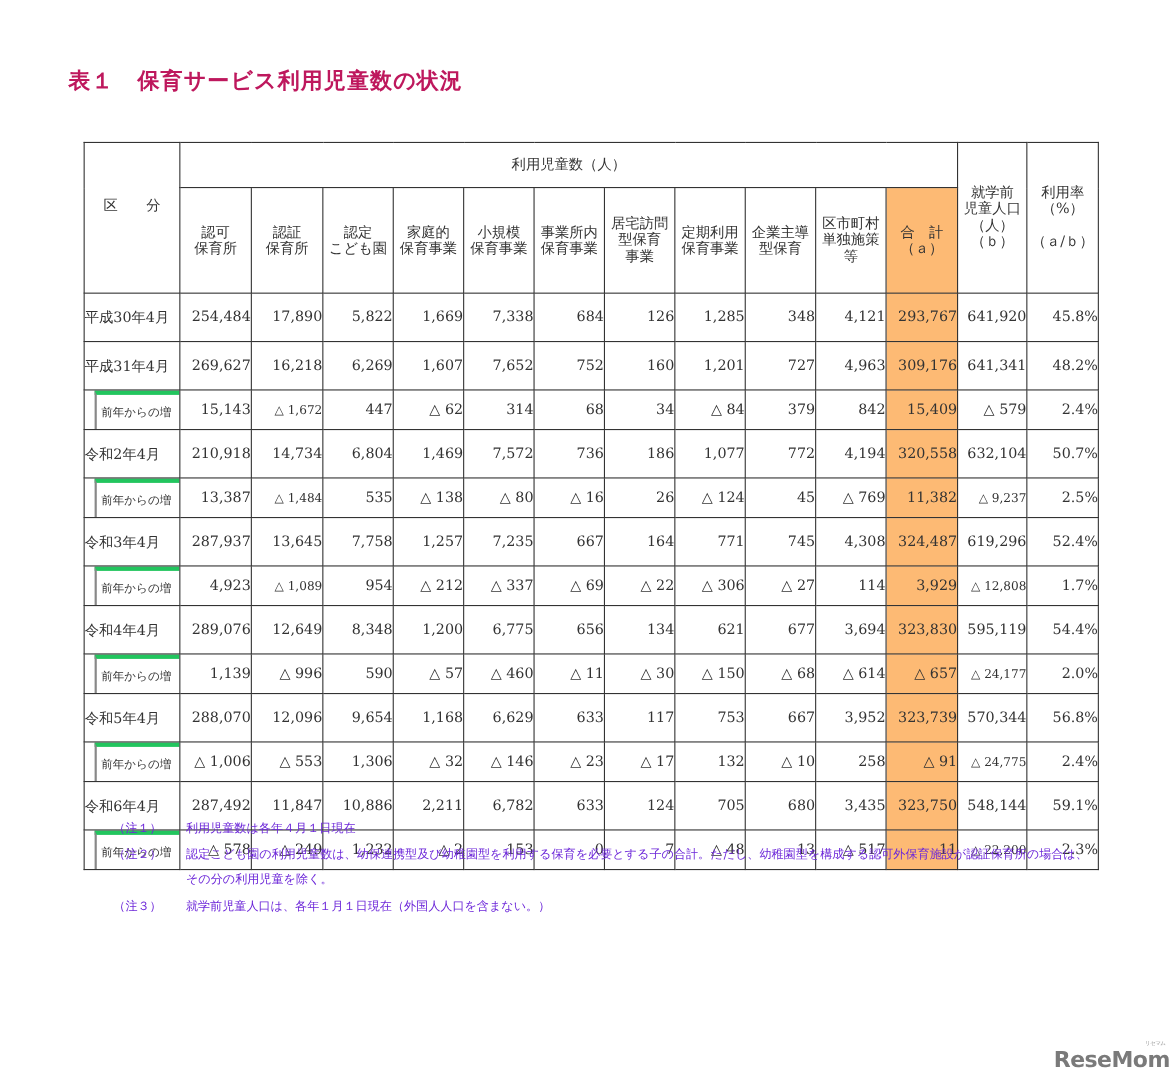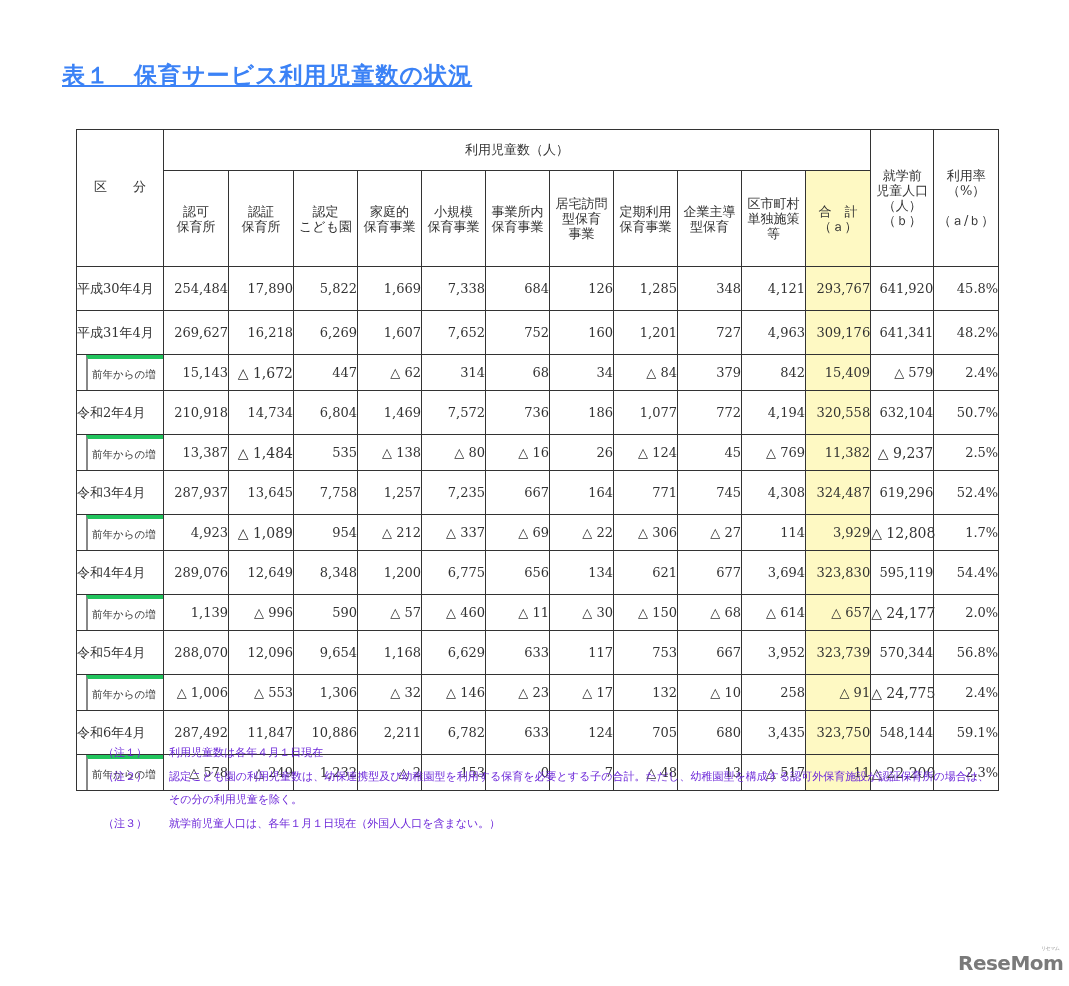--- a/index.html
+++ b/index.html
@@ -1,37 +1,37 @@
 <!DOCTYPE html>
 <html><head>
 <meta charset="utf-8">
 <style>
   html, body { margin: 0; padding: 0; background: #ffffff; }
   body { width: 1069px; height: 986px; position: relative; overflow: hidden;
          font-family: "DejaVu Serif", "Liberation Serif", serif; color: #222; }
   .title { position: absolute; left: 62px; top: 60px; font-family: "DejaVu Sans", "Liberation Sans", sans-serif;
-           font-weight: bold; font-size: 23px; letter-spacing: 1px; color: #3b82f6; white-space: pre; text-decoration: underline; }
+           font-weight: bold; font-size: 20px; letter-spacing: 1px; color: #be185d; white-space: pre; }
   table.main { position: absolute; left: 76px; top: 129px; width: 921px; border-collapse: collapse;
                table-layout: fixed; }
   table.main td, table.main th { border: 1.5px solid #333; padding: 0; font-weight: normal;
                font-size: 13px; color: #333; }
   th.grp { height: 40px; text-align: center; font-size: 12px; }
   th.kubun { text-align: center; vertical-align: middle; font-size: 13px; letter-spacing: 0; }
   th.kubun span { display: inline-block; padding-bottom: 22px; }
   th.col { height: 95px; text-align: center; vertical-align: middle; font-size: 12.5px; line-height: 15px; white-space: pre-line; }
   th.side { text-align: center; vertical-align: middle; font-size: 12.5px; line-height: 15px; white-space: pre-line; }
-  .total-col { background: #fef9c3; }
+  .total-col { background: #fdba74; }
   tr.year td { height: 43px; }
   tr.diff td { height: 33px; }
   td.label { font-size: 12px; text-align: left; padding-left: 4px; white-space: nowrap; margin-left: 46px; }
   tr.diff td.label { padding: 0; }
   .diffbox { margin-left: 9px; border-left: 2px solid #888; border-top: 4px solid #22c55e; height: 31px;
              display: flex; align-items: center; padding-left: 4px; font-size: 10.5px; color: #333; }
   td.num { text-align: right; padding-right: 3px; font-size: 15px; white-space: nowrap; }
-  td.num.small { font-size: 14px; }
+  td.num.small { font-size: 11px; }
   td.rate { text-align: right; padding-right: 3px; font-size: 14.5px; }
   .notes { position: absolute; left: 103px; top: 741px; font-size: 11px; line-height: 23.5px; color: #6d28d9; }
   .note { display: flex; }
   .note .tag { width: 66px; flex: none; white-space: nowrap; }
   .note .body { width: 820px; }
   .note.n4 .body { line-height: 28px; }
   .logo { position: absolute; left: 958px; top: 951px; font-family: "DejaVu Sans", "Liberation Sans", sans-serif;
           font-weight: bold; font-size: 20px; color: #7a7a7a; letter-spacing: -0.5px; }
   .logo small { position: absolute; right: 4px; top: -6px; font-size: 5px; font-weight: normal; color: #999; }
 </style>

